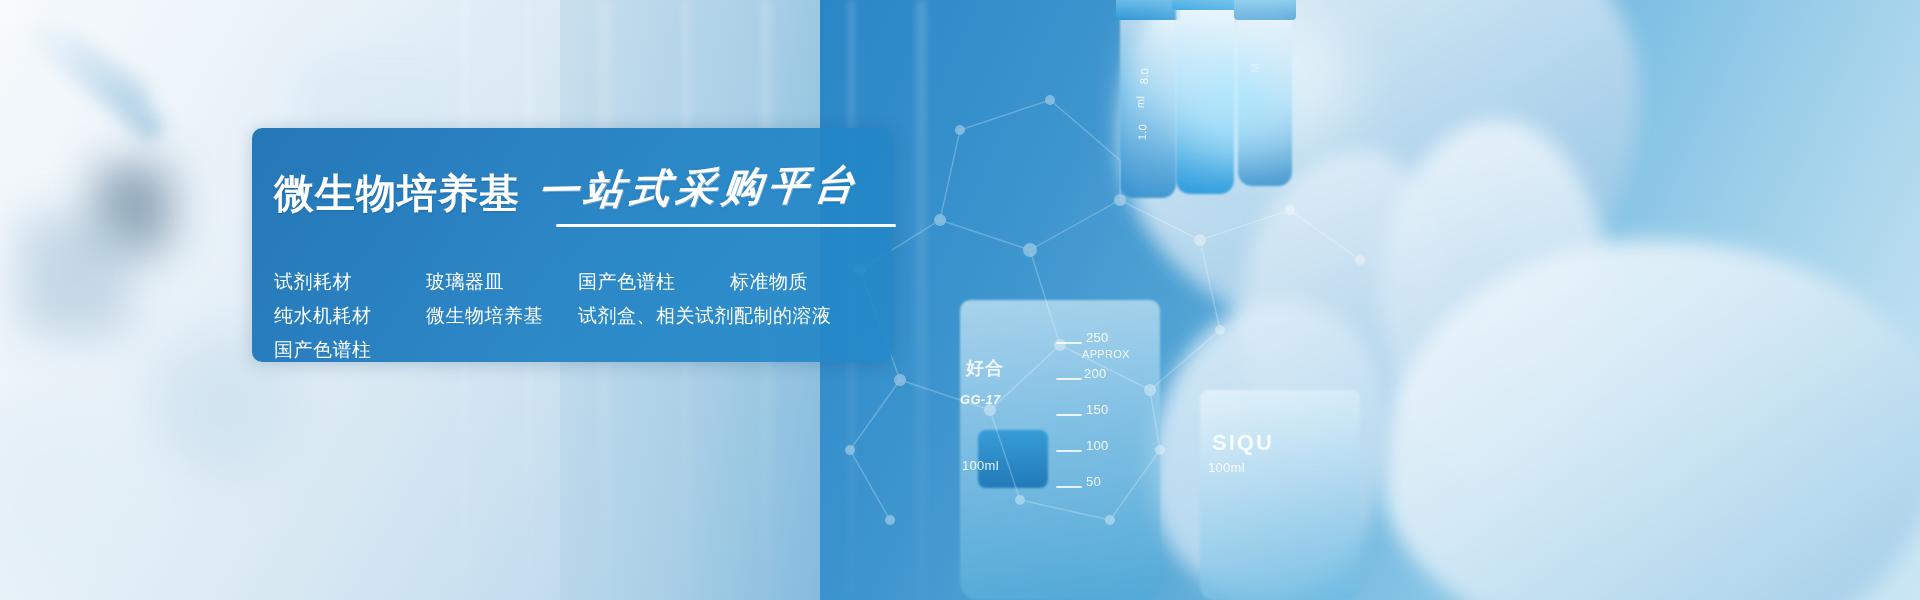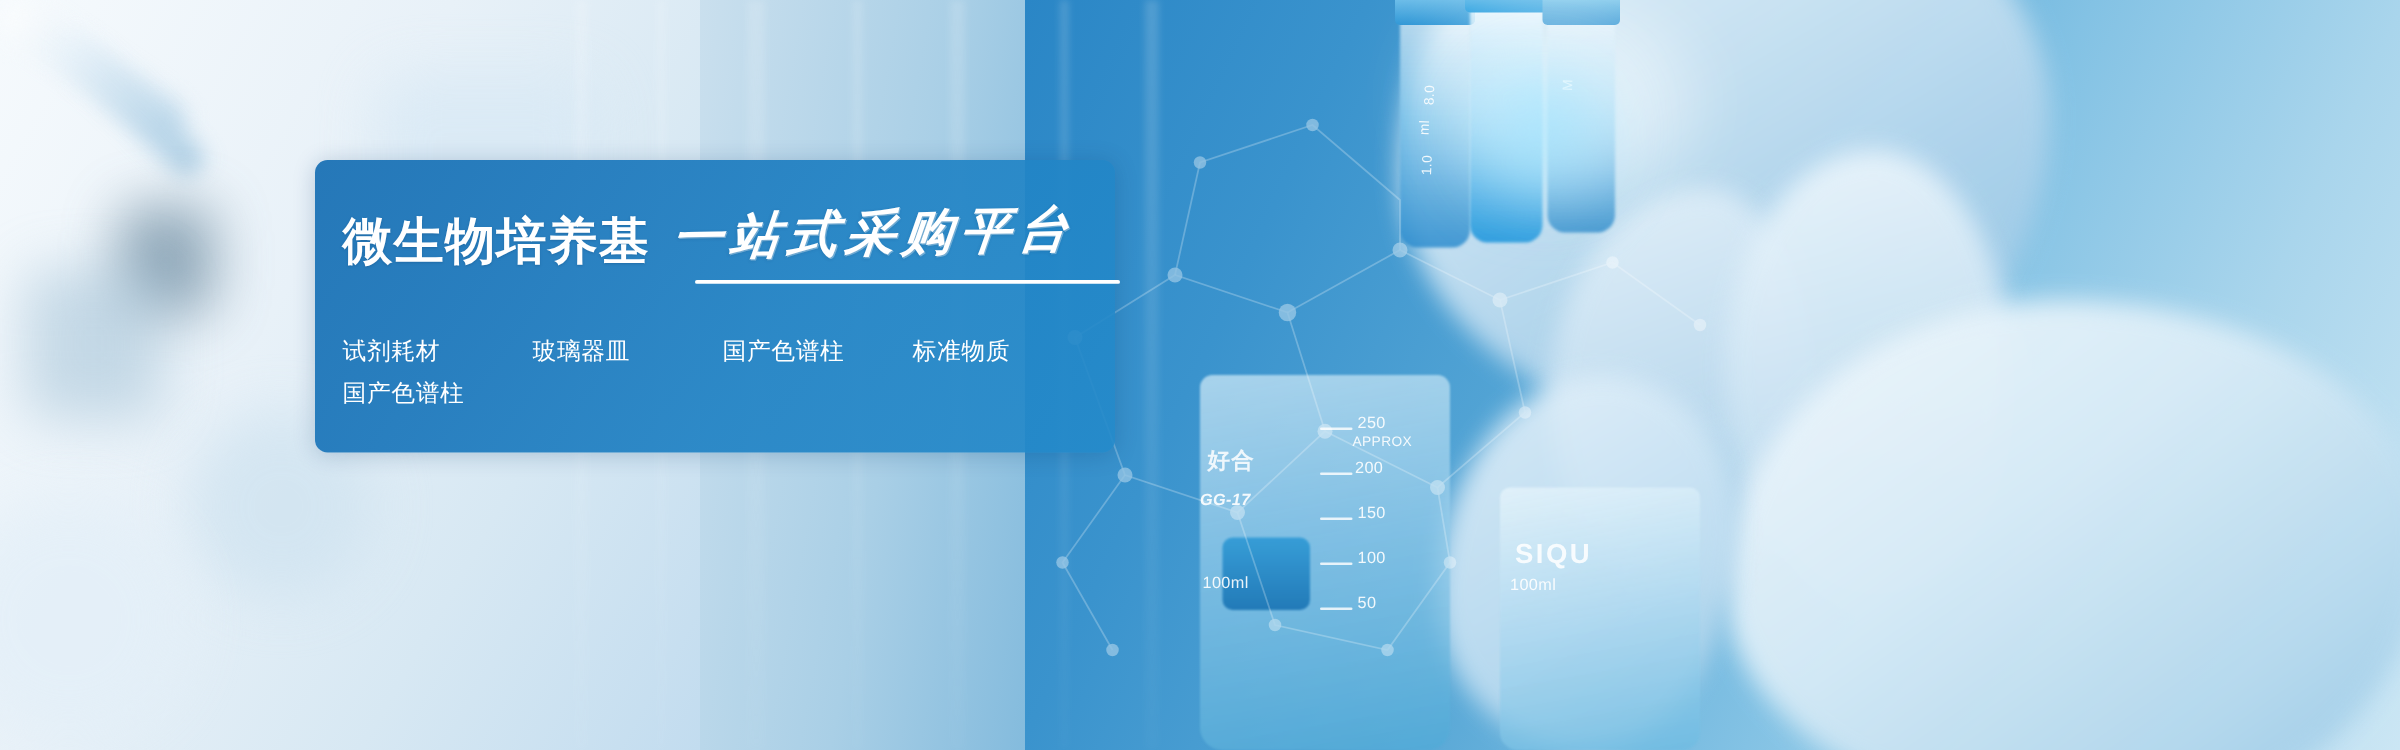--- a/index.html
+++ b/index.html
@@ -213,20 +213,25 @@
       </div>
 
       <div class="cats">
         <div class="cat-row">
           <span class="cat c1">试剂耗材</span>
           <span class="cat c2">玻璃器皿</span>
           <span class="cat c2">国产色谱柱</span>
           <span class="cat c3">标准物质</span>
         </div>
         <div class="cat-row">
+          <span class="cat c1">纯水机耗材</span>
+          <span class="cat c2">微生物培养基</span>
+          <span class="cat c3">试剂盒、相关试剂配制的溶液</span>
+        </div>
+        <div class="cat-row">
           <span class="cat c1">国产色谱柱</span>
         </div>
       </div>
 
     </div>
   </div>
 
 </div>
 
 </body></html>

